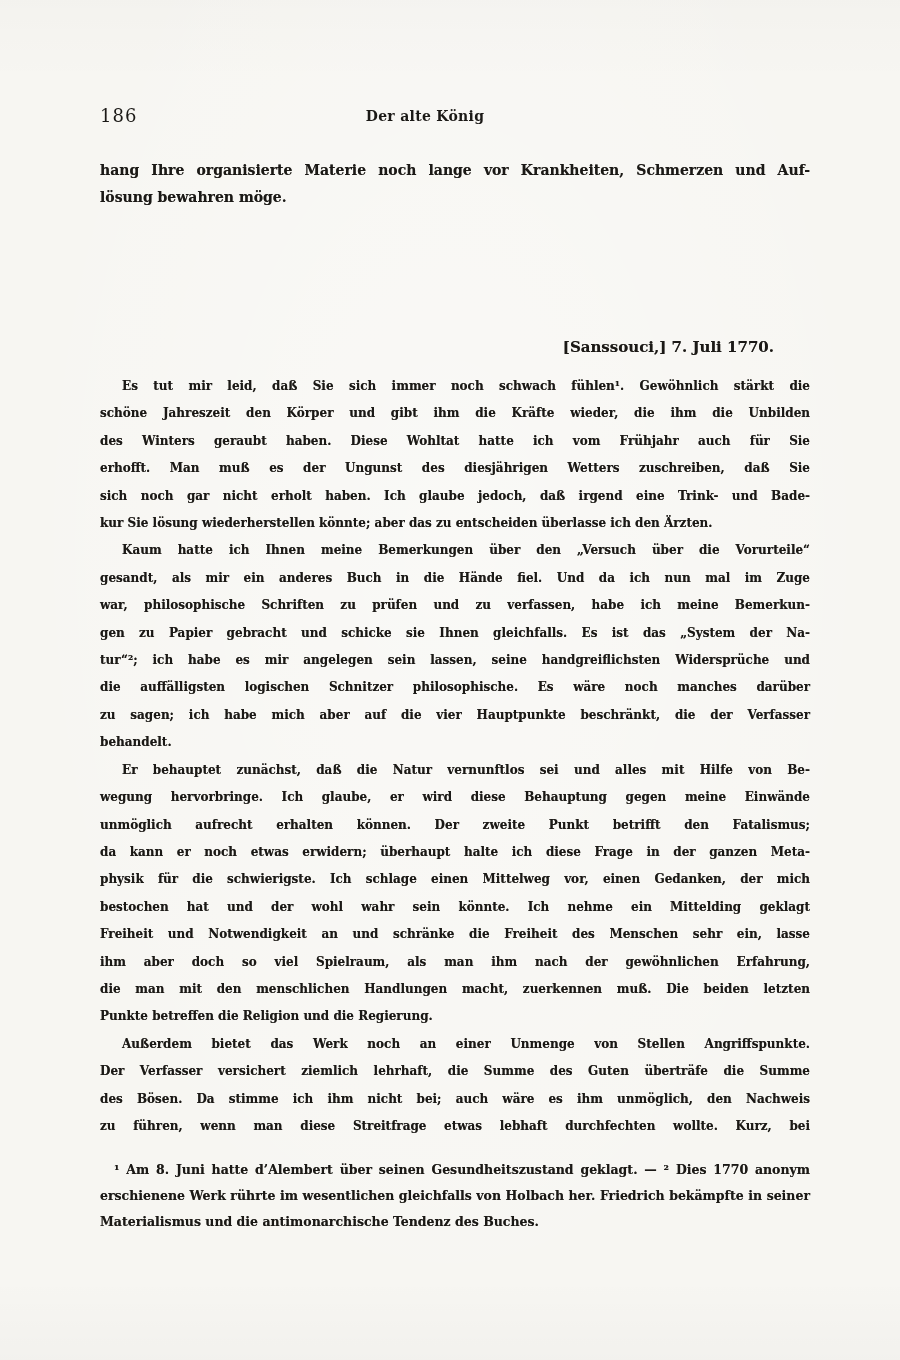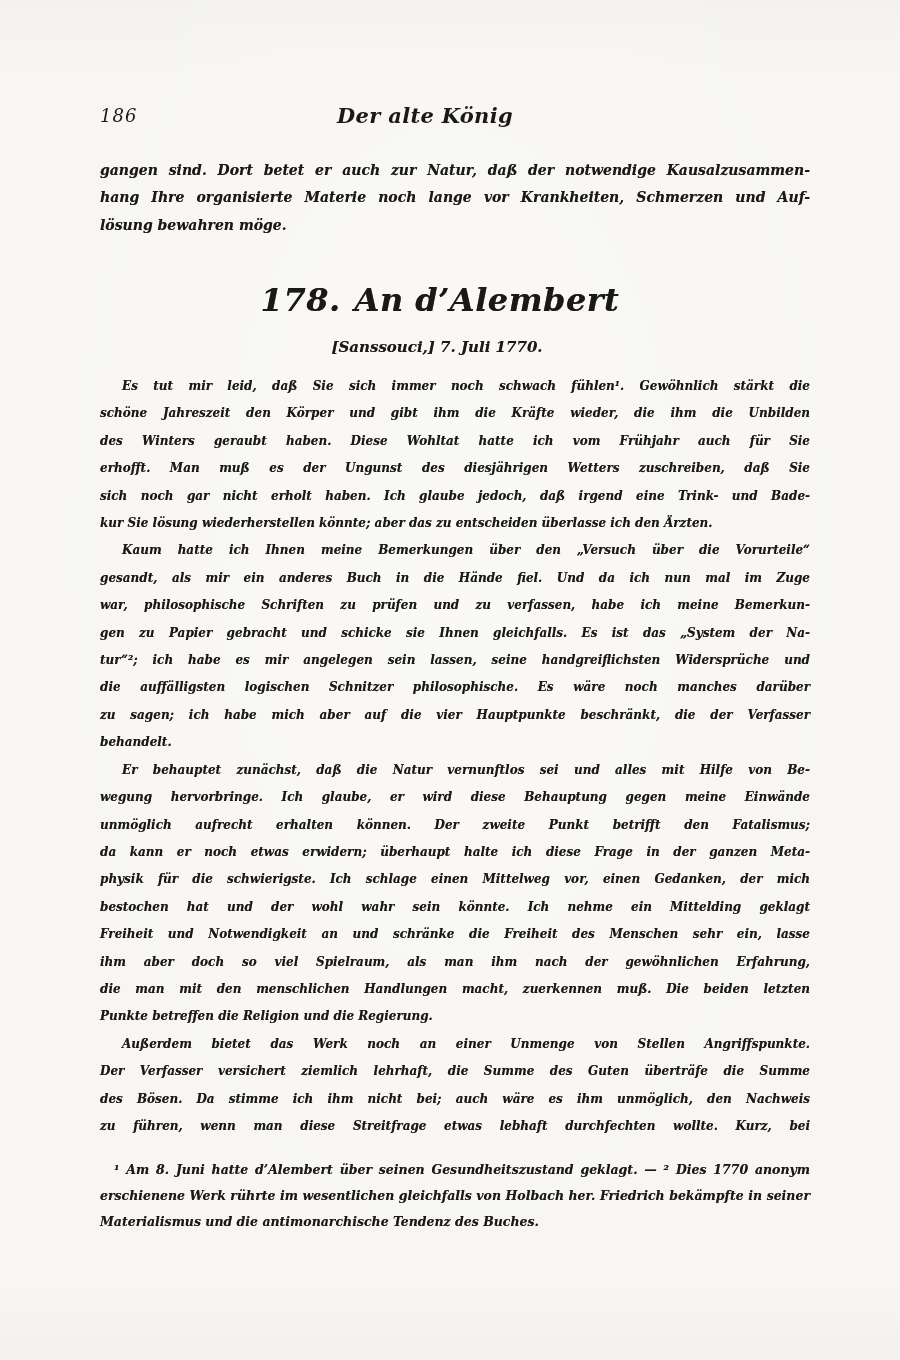--- a/index.html
+++ b/index.html
@@ -1,41 +1,41 @@
 <!DOCTYPE html>
 <html lang="de" style="--paper: #f7f6f2; --ink: #1b1916;"><head>
 <meta charset="utf-8">
 <title>Der alte König — S. 186</title>
 <style>
   :root{
     --paper:#f7f6f2;
     --ink:#1b1916;
   }
-  *{margin:0;padding:0;box-sizing:border-box;font-style:italic;}
+  *{margin:0;padding:0;box-sizing:border-box;}
   html,body{background:#e9e8e4;}
   .page{
     position:relative;
     width:900px;height:1360px;
     margin:0 auto;
     background:var(--paper);
     background-image:
       radial-gradient(ellipse at 50% 40%, rgba(255,255,255,.35) 0%, rgba(0,0,0,0) 70%),
       linear-gradient(180deg, rgba(0,0,0,.015) 0%, rgba(0,0,0,0) 6%, rgba(0,0,0,0) 94%, rgba(0,0,0,.02) 100%);
     color:var(--ink);
     font-family:"DejaVu Serif","Liberation Serif",serif;
     overflow:hidden;
   }
   .block{position:absolute;left:100px;width:710px;}
 
   
   .page-header{top:104px;height:26px;font-size:18px;line-height:24px;}
   .pagenum{position:absolute;left:0;top:0;font-weight:400;letter-spacing:1px;}
   .running-title{
     position:absolute;left:0;right:60px;top:0;
-    text-align:center;font-weight:700;font-size:21px;letter-spacing:.3px;
+    text-align:center;font-weight:700;font-size:14px;letter-spacing:.3px;
   }
 
   
   .tline{
     text-align:justify;
     text-align-last:justify;
     line-height:27.4px;
     text-shadow:0 0 .4px rgba(20,16,10,.55);
   }
   .tlast{text-align-last:left;}
@@ -49,21 +49,21 @@
     padding-right:30px;
     font-size:32px;font-weight:700;
     line-height:38px;
     letter-spacing:.5px;
     text-shadow:0 0 .5px rgba(20,16,10,.6);
   }
   .letter-heading .sp{display:inline-block;width:14px;}
 
   .dateline{
     top:336px;
-    text-align:center;
+    text-align:right;
     padding-right:36px;
     font-size:15px;font-weight:700;
     line-height:22px;
     text-shadow:0 0 .4px rgba(20,16,10,.55);
   }
 
   .body-text{top:373px;font-size:12px;font-weight:700;}
   .body-text .para{margin:0;}
 
   .footnotes{
@@ -77,28 +77,24 @@
 <body>
 
 <div class="page">
 
   <div class="block page-header">
     <span class="pagenum">186</span>
     <span class="running-title">Der alte König</span>
   </div>
 
   <div class="block continuation">
-      <div class="tline">gangen sind. Dort betet er auch zur Natur, daß der notwendige Kausalzusammen-</div>
       <div class="tline">hang Ihre organisierte Materie noch lange vor Krankheiten, Schmerzen und Auf-</div>
       <div class="tline tlast">lösung bewahren möge.</div>
     </div>
 
-  <div class="block letter-heading">
-    <span>178.</span><span class="sp"></span><span>An d’Alembert</span>
-  </div>
 
   <div class="block dateline">[Sanssouci,] 7. Juli 1770.</div>
 
   <div class="block body-text">
     <div class="para">
         <div class="tline tfirst">Es tut mir leid, daß Sie sich immer noch schwach fühlen¹.  Gewöhnlich stärkt die</div>
         <div class="tline">schöne Jahreszeit den Körper und gibt ihm die Kräfte wieder, die ihm die Unbilden</div>
         <div class="tline">des Winters geraubt haben.  Diese Wohltat hatte ich vom Frühjahr auch für Sie</div>
         <div class="tline">erhofft.  Man muß es der Ungunst des diesjährigen Wetters zuschreiben, daß Sie</div>
         <div class="tline">sich noch gar nicht erholt haben.  Ich glaube jedoch, daß irgend eine Trink- und Bade-</div>

